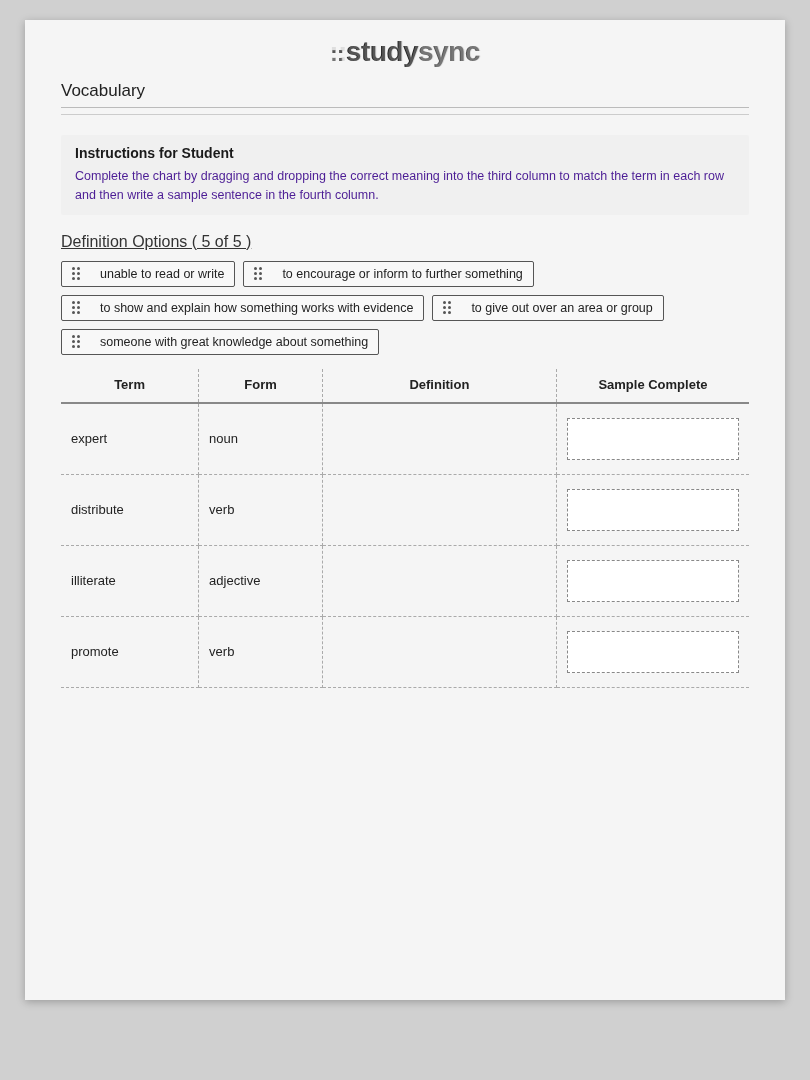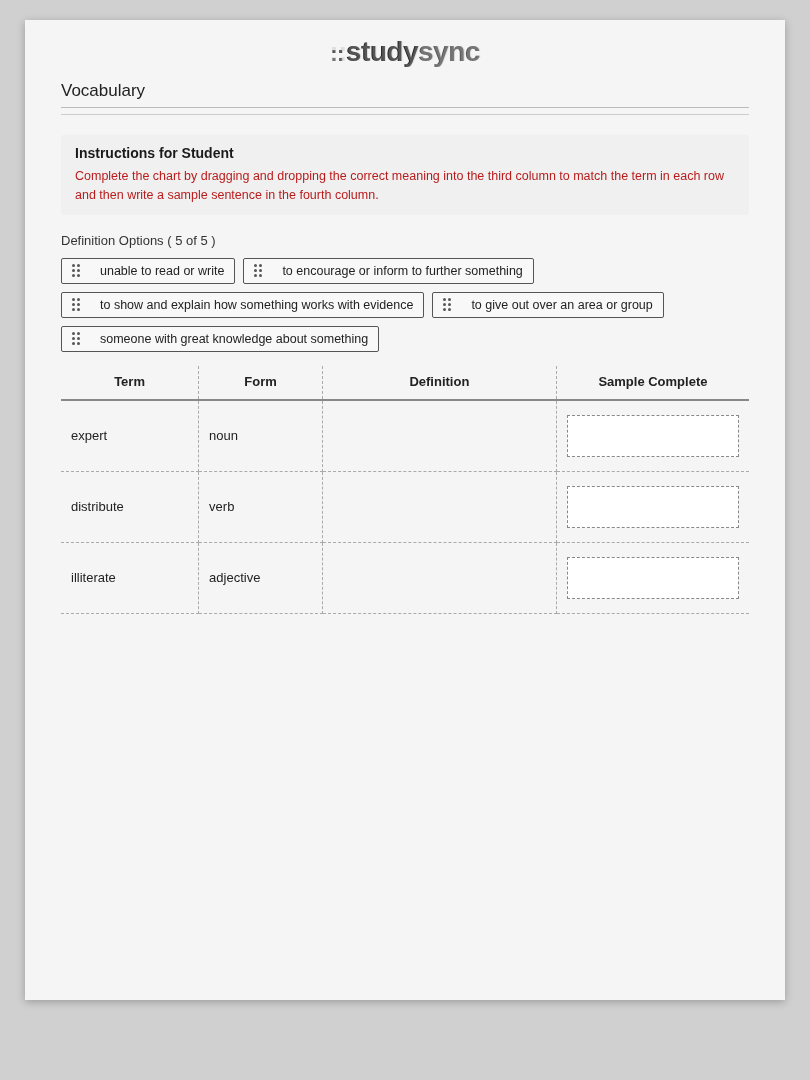--- a/index.html
+++ b/index.html
@@ -94,29 +94,30 @@
 
     .instructions-title {
       font-size: 14px;
       font-weight: bold;
       color: #1a1a1a;
       margin-bottom: 6px;
     }
 
     .instructions-text {
       font-size: 12.5px;
-      color: #b91c1c;
+      color: #4c1d95;
       line-height: 1.5;
     }
 
     .definition-options-label {
-      font-size: 13px;
+      font-size: 16px;
       color: #333;
       margin-bottom: 10px;
       margin-top: 6px;
+      text-decoration: underline;
     }
 
     .options-grid {
       display: flex;
       flex-direction: column;
       gap: 8px;
       margin-bottom: 14px;
     }
 
     .options-row {
@@ -340,16 +341,26 @@
         <td class="col-term">illiterate</td>
         <td class="col-form">adjective</td>
         <td class="col-def">
           <div class="drop-zone"></div>
         </td>
         <td class="col-sample">
           <div class="sample-box"></div>
         </td>
       </tr>
 
+      <tr>
+        <td class="col-term">promote</td>
+        <td class="col-form">verb</td>
+        <td class="col-def">
+          <div class="drop-zone"></div>
+        </td>
+        <td class="col-sample">
+          <div class="sample-box"></div>
+        </td>
+      </tr>
     </tbody>
   </table>
 
 </div>
 
 </body></html>

